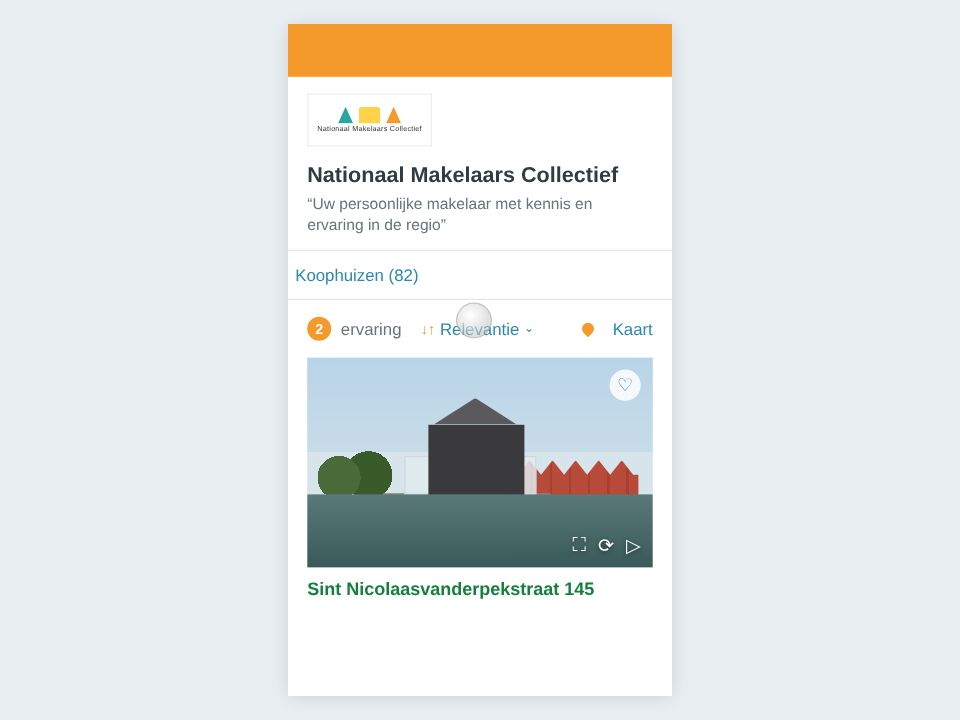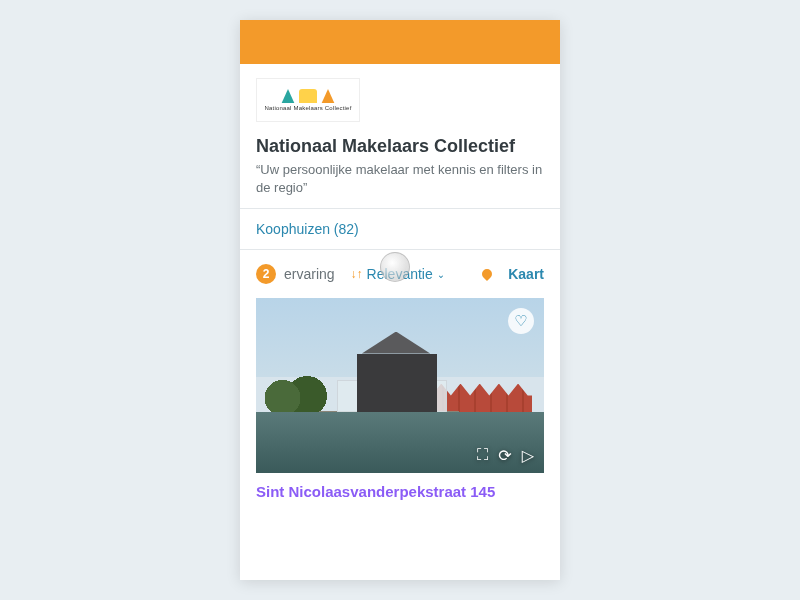--- a/index.html
+++ b/index.html
@@ -70,21 +70,21 @@
     font-size: 13px;
     line-height: 1.35;
     color: #6a7378;
   }
   .tabs {
     display: flex;
     border-top: 1px solid #e3e7ea;
     border-bottom: 1px solid #e3e7ea;
   }
   .tab {
-    padding: 12px 16px;
+    padding: 12px 6px;
     font-size: 14px;
     color: #2b88af;
     border-right: 1px solid #e3e7ea;
     cursor: pointer;
   }
   .tab:last-child { border-right: none; }
   .tab.active { font-weight: 700; }
   .toolbar {
     display: flex;
     align-items: center;
@@ -112,21 +112,20 @@
     margin-left: 8px;
   }
   .sort-btn .arrows {
     color:#f39a2a; font-size:12px; line-height:1;
   }
   .chev { font-size:10px; }
   .map-btn {
     margin-left: auto;
     display:flex; align-items:center; gap:16px;
     cursor:pointer;
-    font-weight:bold;
   }
   .pin {
     width:10px; height:10px;
     background:#f39a2a;
     border-radius:50% 50% 50% 0;
     transform: rotate(-45deg);
   }
   .listing {
     margin: 0 16px;
   }
@@ -186,21 +185,21 @@
     color:#2b88af;
   }
   .media-ctrls {
     position:absolute; bottom:8px; right:10px;
     display:flex; gap:10px;
     color:#fff;
     font-size:16px;
   }
   .media-ctrls span { cursor:pointer; filter: drop-shadow(0 1px 2px rgba(0,0,0,0.6)); }
   .listing-title {
-    color:#8b5cf6;
+    color:#15803d;
     font-weight:600;
     font-size:15px;
     padding: 10px 0 0 0;
   }
   
   .cursor-bubble {
     position:absolute;
     left: 140px; top: 188px;
     width: 30px; height:30px;
     border-radius:50%;
@@ -223,21 +222,21 @@
           <div class="logo-shape logo-s1"></div>
           <div class="logo-shape logo-s2"></div>
           <div class="logo-shape logo-s3"></div>
         </div>
         <div class="logo-text">Nationaal Makelaars Collectief</div>
       </div>
     </div>
 
     <div class="company">
       <h1>Nationaal Makelaars Collectief</h1>
-      <div class="tagline">“Uw persoonlijke makelaar met kennis en filters in de regio”</div>
+      <div class="tagline">“Uw persoonlijke makelaar met kennis en ervaring in de regio”</div>
     </div>
 
     <div class="tabs">
       <div class="tab">Koophuizen (82)</div>
     </div>
 
     <div class="toolbar">
       <div class="filter-btn">
         <span class="badge">2</span>
         <span>ervaring</span>

